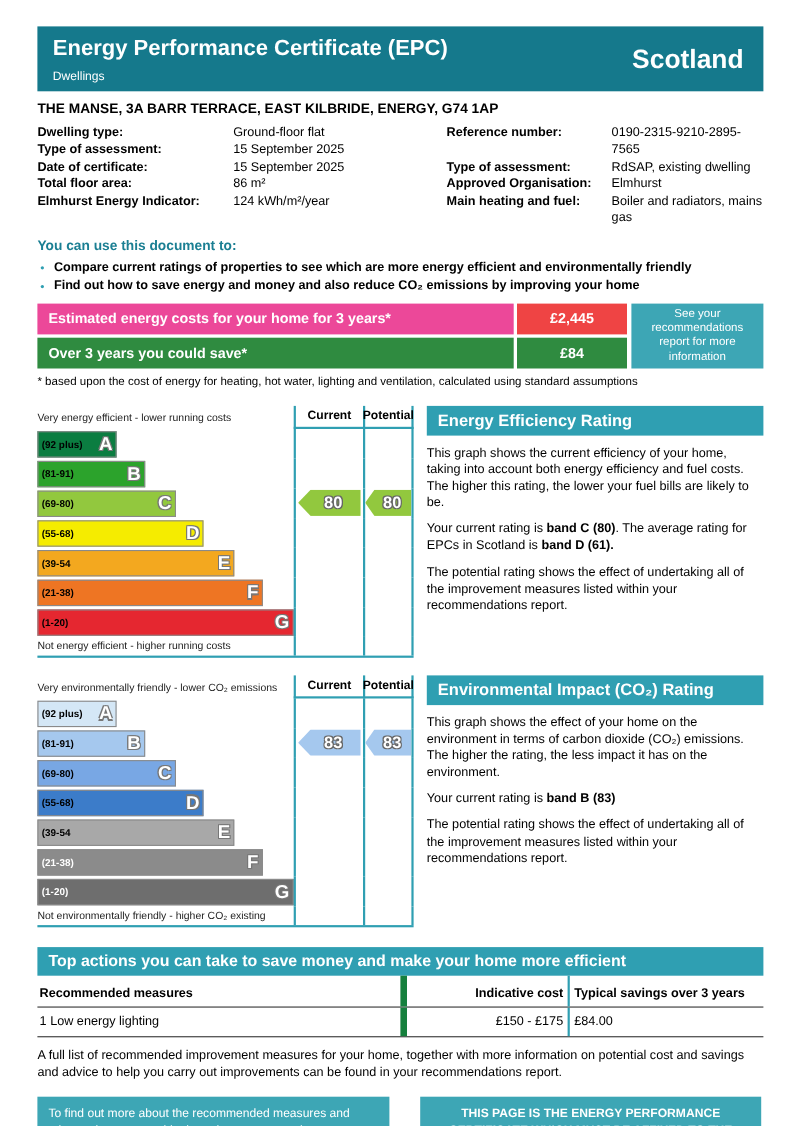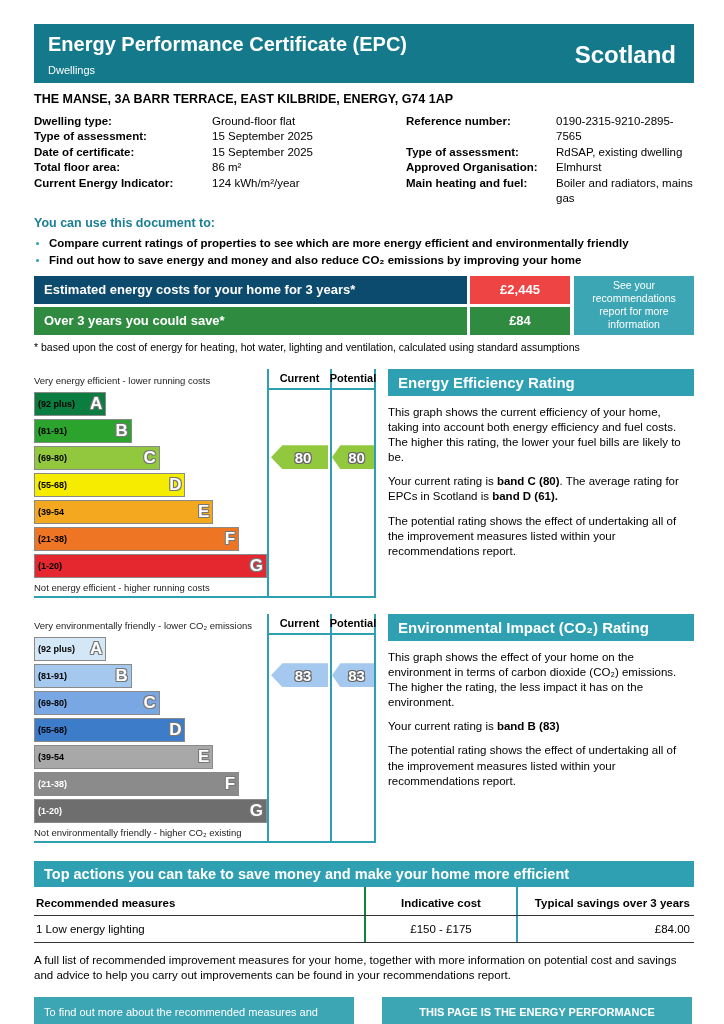--- a/index.html
+++ b/index.html
@@ -64,22 +64,22 @@
   .ch-botlabel { font-size:9.5px; color:#222; align-self:center; }
 
   .panel { flex:1; }
   .panel-hdr { background:#2f9fb2; color:#fff; font-weight:bold; font-size:15px; padding:5px 10px; }
   .panel p { font-size:11.5px; line-height:1.32; margin:9px 0; }
 
   
   .ta-hdr { background:#2f9fb2; color:#fff; font-weight:bold; font-size:14.5px; padding:5px 10px; margin-top:18px; }
   .ta-row { display:flex; }
   .ta-c1 { flex:1; padding:10px 2px 6px; }
-  .ta-c2 { width:152px; flex:none; text-align:center; border-left:2px solid #15803d; padding:10px 4px 6px; }
-  .ta-c3 { width:178px; flex:none; text-align:right; border-left:2px solid #2f9fb2; padding:10px 4px 6px; }
+  .ta-c2 { width:152px; flex:none; text-align:right; border-left:6px solid #15803d; padding:10px 4px 6px; }
+  .ta-c3 { width:178px; flex:none; text-align:left; border-left:2px solid #2f9fb2; padding:10px 4px 6px; }
   .ta-head { font-weight:bold; font-size:11.5px; border-bottom:1px solid #333; }
   .ta-data { font-size:11.5px; border-bottom:1px solid #333; }
   .ta-data > div { padding-top:7px; padding-bottom:7px; }
   .ta-note { font-size:11.5px; line-height:1.38; margin-top:10px; }
 
   
   .foot { display:flex; gap:28px; margin-top:13px; }
   .fbox { background:#3da6b5; color:#fff; font-size:11px; line-height:1.38; padding:8px 10px; }
   .fbox-left { width:320px; }
   .fbox-right { width:310px; font-weight:bold; text-align:center; display:flex; align-items:center; }
@@ -111,21 +111,21 @@
         </div>
       <div class="drow">
           <span class="dl">Date of certificate:</span>
           <span class="dv">15 September 2025</span>
         </div>
       <div class="drow">
           <span class="dl">Total floor area:</span>
           <span class="dv">86 m²</span>
         </div>
       <div class="drow">
-          <span class="dl">Current Energy Indicator:</span>
+          <span class="dl">Elmhurst Energy Indicator:</span>
           <span class="dv">124 kWh/m²/year</span>
         </div>
     </div>
     <div class="dcol2">
       <div class="drow">
           <span class="dl">Reference number:</span>
           <span class="dv">0190-2315-9210-2895-7565</span>
         </div>
       <div class="drow">
           <span class="dl">Type of assessment:</span>
@@ -144,21 +144,21 @@
 
   <div class="use-hd">You can use this document to:</div>
   <ul class="bullets">
     <li>Compare current ratings of properties to see which are more energy efficient and environmentally friendly</li>
     <li>Find out how to save energy and money and also reduce CO₂ emissions by improving your home</li>
   </ul>
 
   <div class="costs">
     <div class="cost-rows">
       <div class="cost-row">
-        <div class="cost-label" style="background: #0c4a6e;">Estimated energy costs for your home for 3 years*</div>
+        <div class="cost-label" style="background: #ec4899;">Estimated energy costs for your home for 3 years*</div>
         <div class="cost-value" style="background: #ef4444;">£2,445</div>
       </div>
       <div class="cost-row">
         <div class="cost-label" style="background: rgb(47, 139, 64);">Over 3 years you could save*</div>
         <div class="cost-value" style="background: rgb(47, 139, 64);">£84</div>
       </div>
     </div>
     <div class="cost-aside">See your recommendations report for more information</div>
   </div>
   <div class="footnote">* based upon the cost of energy for heating, hot water, lighting and ventilation, calculated using standard assumptions</div>

